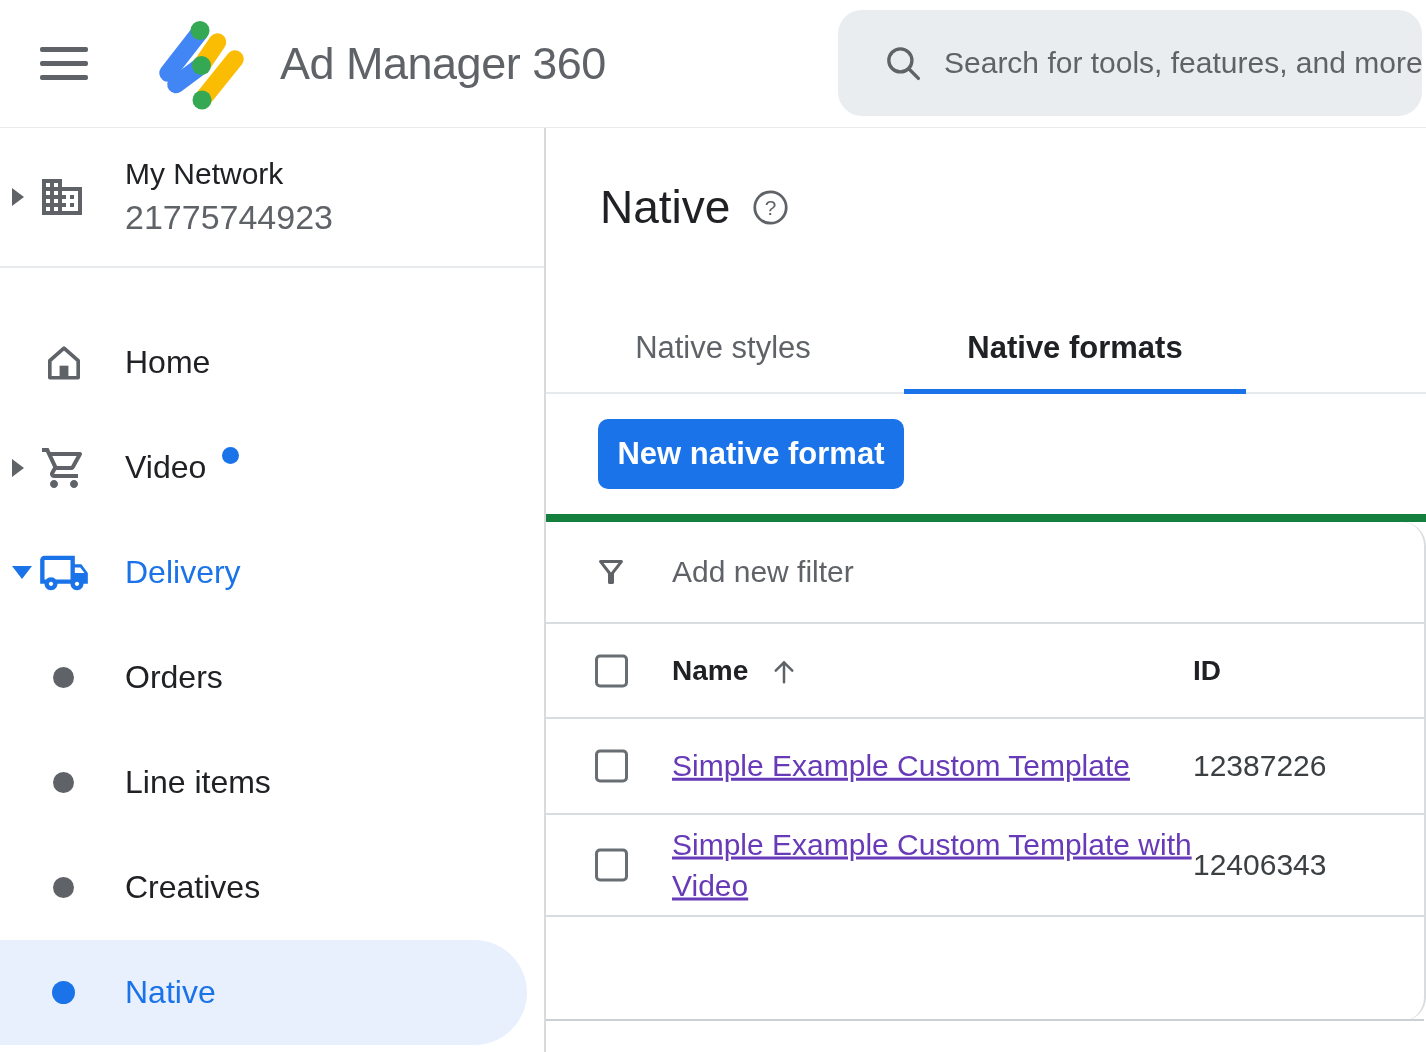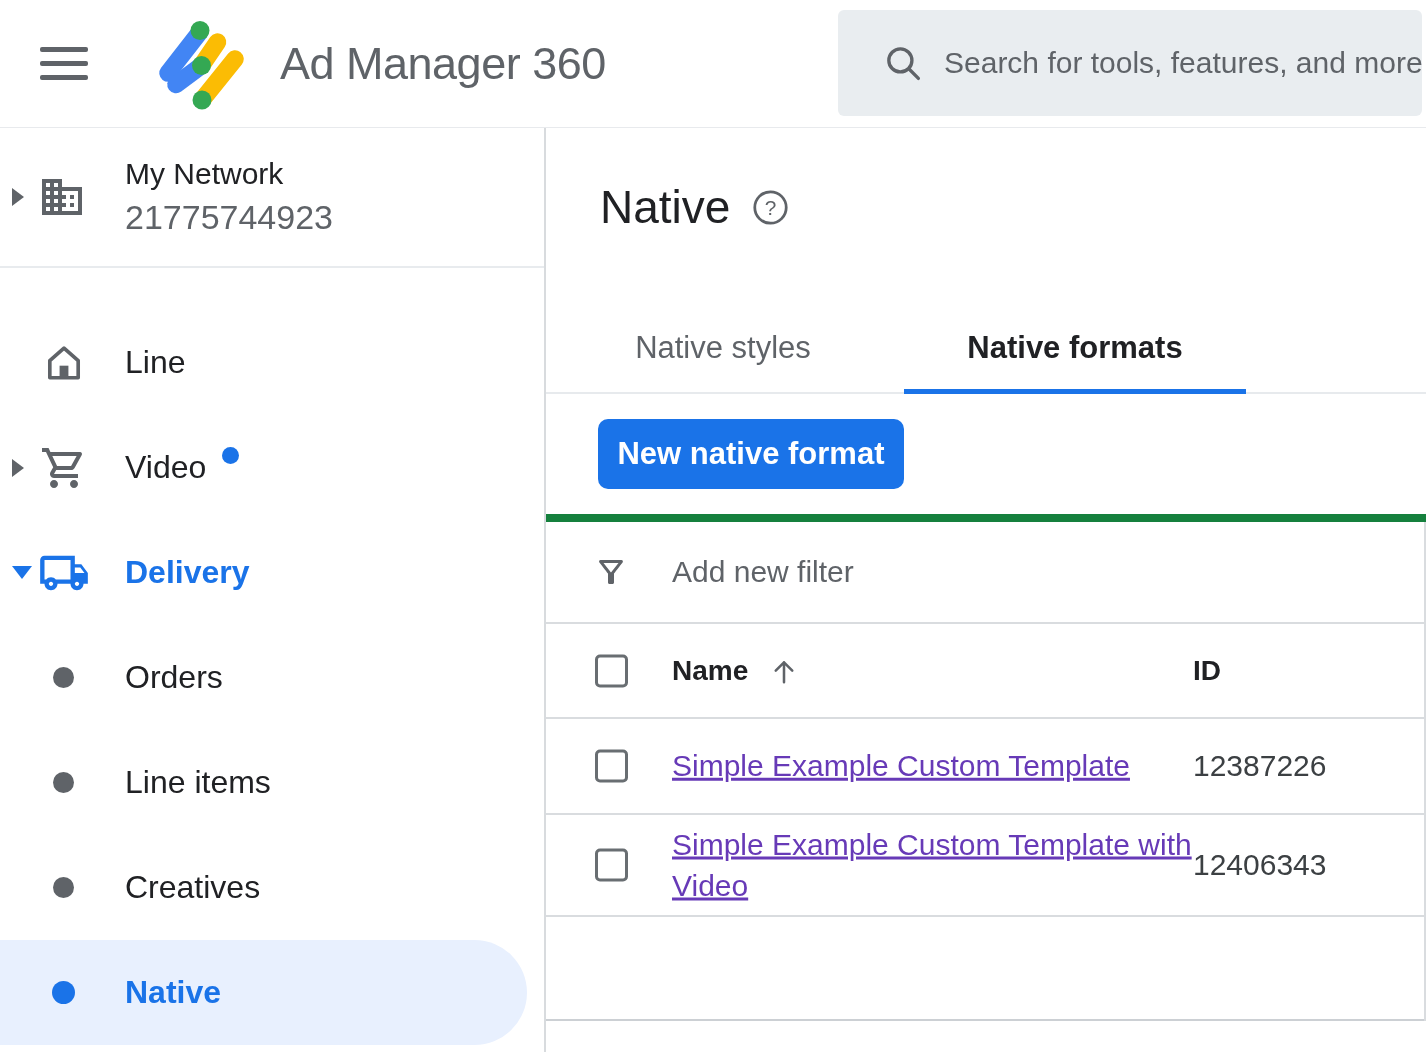--- a/index.html
+++ b/index.html
@@ -5,21 +5,21 @@
   * { margin:0; padding:0; box-sizing:border-box; }
   body { font-family:"Liberation Sans","DejaVu Sans",sans-serif; background:#fff; }
   .screen { position:relative; width:1426px; height:1052px; background:#b91c1c; overflow:hidden; }
 
   
   .topbar { height:128px; display:flex; align-items:center; border-bottom:1px solid #e8eaed; position:relative; background:#fff; }
   .hamburger { margin-left:40px; width:48px; cursor:pointer; }
   .hamburger div { height:5px; background:#5f6368; border-radius:2px; margin:9px 0; }
   .logo-svg { margin-left:58px; }
   .app-title { margin-left:34px; font-size:45px; color:#5f6368; letter-spacing:-0.5px; white-space:nowrap; }
-  .searchbox { position:absolute; left:838px; top:10px; width:584px; height:106px; background:#e9edf0; border-radius:6px; display:flex; align-items:center; overflow:hidden; }
+  .searchbox { position:absolute; left:838px; top:10px; width:584px; height:106px; background:#e9edf0; border-radius:24px; display:flex; align-items:center; overflow:hidden; }
   .searchbox .sicon { margin-left:44px; flex:none; }
   .search-text { margin-left:20px; font-size:30px; color:#5f6368; white-space:nowrap; }
 
   
   .app { display:flex; height:924px; }
 
   
   .sidebar { width:546px; flex:none; border-right:2px solid #d8dbde; background:#fff; }
   .network { height:140px; border-bottom:2px solid #e8ebee; display:flex; align-items:center; position:relative; }
   .tri-right { width:0; height:0; border-top:9px solid transparent; border-bottom:9px solid transparent; border-left:12px solid #5f6368; }
@@ -28,38 +28,38 @@
   .net-text { margin-left:125px; }
   .net-name { font-size:30px; color:#202124; }
   .net-id { font-size:34px; color:#5f6368; margin-top:7px; }
 
   .nav { margin-top:42px; }
   .nav-item { height:105px; display:flex; align-items:center; position:relative; cursor:pointer; }
   .nav-item .exp { position:absolute; left:12px; }
   .tri-down { width:0; height:0; border-left:10px solid transparent; border-right:10px solid transparent; border-top:13px solid #1a73e8; }
   .nav-item .icon { position:absolute; left:38px; width:52px; height:52px; display:flex; align-items:center; justify-content:center; }
   .nav-label { margin-left:125px; font-size:32px; color:#202124; }
-  .nav-label.blue { color:#1a73e8;font-weight:bold; }
+  .nav-label.blue { color:#1a73e8; }
   .badge-dot { width:17px; height:17px; border-radius:50%; background:#1a73e8; margin-left:16px; position:relative; top:-12px; }
   .sub-dot { position:absolute; left:53px; width:21px; height:21px; border-radius:50%; background:#5f6368; }
   .sub-dot.blue { background:#1a73e8; width:23px; height:23px; left:52px; }
   .nav-item.selected { background:#e8f0fe; width:527px; border-radius:0 54px 54px 0; }
 
   
   .main { flex:1; position:relative; background:#fff; }
   .title-row { display:flex; align-items:center; gap:22px; padding:52px 0 0 54px; }
   .page-title { font-size:46px; color:#202124; }
   .tabs { display:flex; margin-top:70px; padding-left:6px; column-gap:10px; border-bottom:2px solid #e7eaed; }
   .tab { width:342px; height:88px; display:flex; align-items:center; justify-content:center; position:relative; font-size:31px; color:#5f6368; font-weight:500; cursor:pointer; }
   .tab.active { color:#202124; font-weight:600; }
   .tab.active::after { content:""; position:absolute; left:0; right:0; bottom:-2px; height:5px; background:#1a73e8; }
   .button-row { height:128px; display:flex; align-items:center; padding-left:52px; border-bottom:8px solid #15803d; }
   .primary-btn { width:306px; height:70px; background:#1a73e8; color:#fff; border:none; border-radius:10px; font-size:31px; font-weight:600; font-family:inherit; cursor:pointer; }
 
-  .table-area { border-right:2px solid #d9dcdf; }
+  .table-area { border-right:2px solid #d9dcdf;border-radius:24px; }
   .trow { position:relative; border-bottom:2px solid #d9dcdf; }
   .filter-row { height:102px; }
   .funnel { position:absolute; left:47px; top:50%; transform:translateY(-50%); }
   .filter-text { position:absolute; left:126px; top:50%; transform:translateY(-50%); font-size:30px; color:#5f6368; }
   .header-row { height:95px; }
   .data-row1 { height:96px; }
   .data-row2 { height:102px; }
   .empty-row { height:104px; border-bottom:2px solid #ccd0d4; }
   .cb { position:absolute; left:49px; top:50%; transform:translateY(-50%); width:33px; height:33px; border:3px solid #696e72; border-radius:5px; background:#fff; cursor:pointer; }
   .col-name { position:absolute; left:126px; top:50%; transform:translateY(-50%); display:flex; align-items:center; gap:20px; cursor:pointer; }
@@ -114,21 +114,21 @@
       </div>
 
       <div class="nav">
         <div class="nav-item">
           <span class="icon">
             <svg width="46" height="46" viewBox="0 0 24 24">
               <path d="M4.6 10.8 12 4.2l7.4 6.6v8.9H4.6z" fill="none" stroke="#5f6368" stroke-width="1.9" stroke-linejoin="round"></path>
               <rect x="9.7" y="13.4" width="4.6" height="6.3" fill="#5f6368"></rect>
             </svg>
           </span>
-          <span class="nav-label">Line</span>
+          <span class="nav-label">Home</span>
         </div>
 
         <div class="nav-item">
           <span class="exp tri-right"></span>
           <span class="icon">
             <svg width="48" height="48" viewBox="0 0 24 24" fill="#5f6368">
               <path d="M15.55 13c.75 0 1.41-.41 1.75-1.03l3.58-6.49c.37-.66-.11-1.48-.87-1.48H5.21l-.94-2H1v2h2l3.6 7.59-1.35 2.44C4.52 15.37 5.48 17 7 17h12v-2H7l1.1-2h7.45zM6.16 6h12.15l-2.76 5H8.53L6.16 6zM7 18c-1.1 0-1.99.9-1.99 2S5.9 22 7 22s2-.9 2-2-.9-2-2-2zm10 0c-1.1 0-1.99.9-1.99 2s.89 2 1.99 2 2-.9 2-2-.9-2-2-2z"></path>
             </svg>
           </span>
           <span class="nav-label">Video</span>

